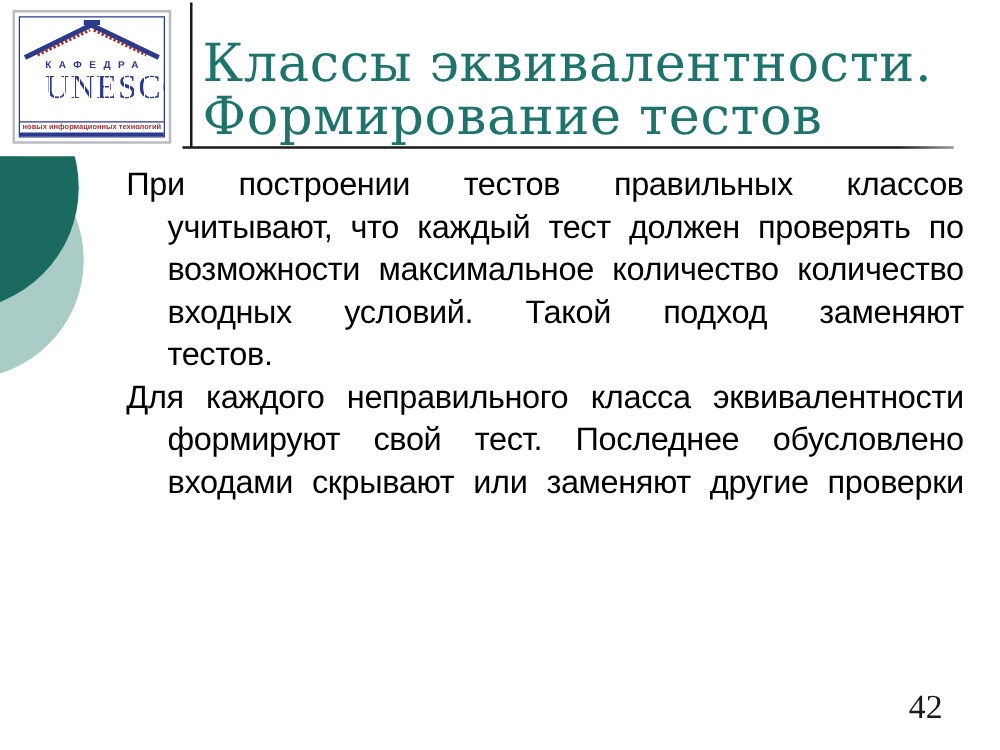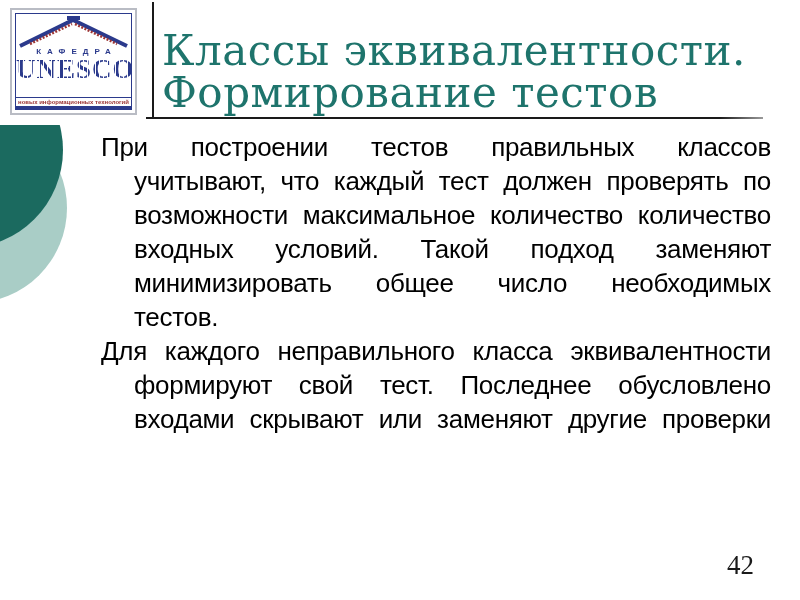--- a/index.html
+++ b/index.html
@@ -20,26 +20,27 @@
     position:absolute;inset:3px;border:1px solid #2b3a8c;box-sizing:border-box;
     display:flex;flex-direction:column;align-items:stretch;
   }
   .logo-roof{display:block;margin:2px auto 0 auto;}
   .logo-kafedra{
     text-align:center;color:#2b3a8c;font-weight:bold;font-size:8px;
     letter-spacing:6px;line-height:9px;margin-top:-1px;text-indent:6px;
     white-space:nowrap;overflow:hidden;
   }
   .logo-unesco{
-    text-align:center;font-weight:bold;font-size:27px;line-height:27px;
+    text-align:center;font-weight:normal;font-size:27px;line-height:27px;
     letter-spacing:1px;margin-top:0;
     background:repeating-linear-gradient(90deg,#2b3a8c 0px,#2b3a8c 3px,#ffffff 3px,#ffffff 4px);
     -webkit-background-clip:text;background-clip:text;
     color:transparent;
     font-family:"Liberation Serif",serif;
+    margin-left:20px;
   }
   .logo-caption{
     margin-top:auto;border-top:1px solid #2b3a8c;border-bottom:3px solid #2b3a8c;
     color:#9c3434;font-size:6px;line-height:8px;text-align:center;
     white-space:nowrap;overflow:hidden;font-weight:bold;
   }
 
   
   .v-rule{
     position:absolute;left:152px;top:2px;width:2px;height:116px;background:#1a1a1a;
@@ -106,21 +107,20 @@
   <div class="title">
     <div>Классы эквивалентности.</div>
     <div>Формирование тестов</div>
   </div>
 
   <div class="content">
     <div class="line first">При построении тестов правильных классов</div>
     <div class="line wrapped">учитывают, что каждый тест должен проверять по</div>
     <div class="line wrapped">возможности максимальное количество количество</div>
     <div class="line wrapped">входных условий. Такой подход заменяют</div>
-    <div class="line wrapped">минимизировать общее число необходимых</div>
     <div class="line wrapped last">тестов.</div>
     <div class="line first">Для каждого неправильного класса эквивалентности</div>
     <div class="line wrapped">формируют свой тест. Последнее обусловлено</div>
     <div class="line wrapped">входами скрывают или заменяют другие проверки</div>
   </div>
 
   <div class="page-number">42</div>
 
 </div>
 

